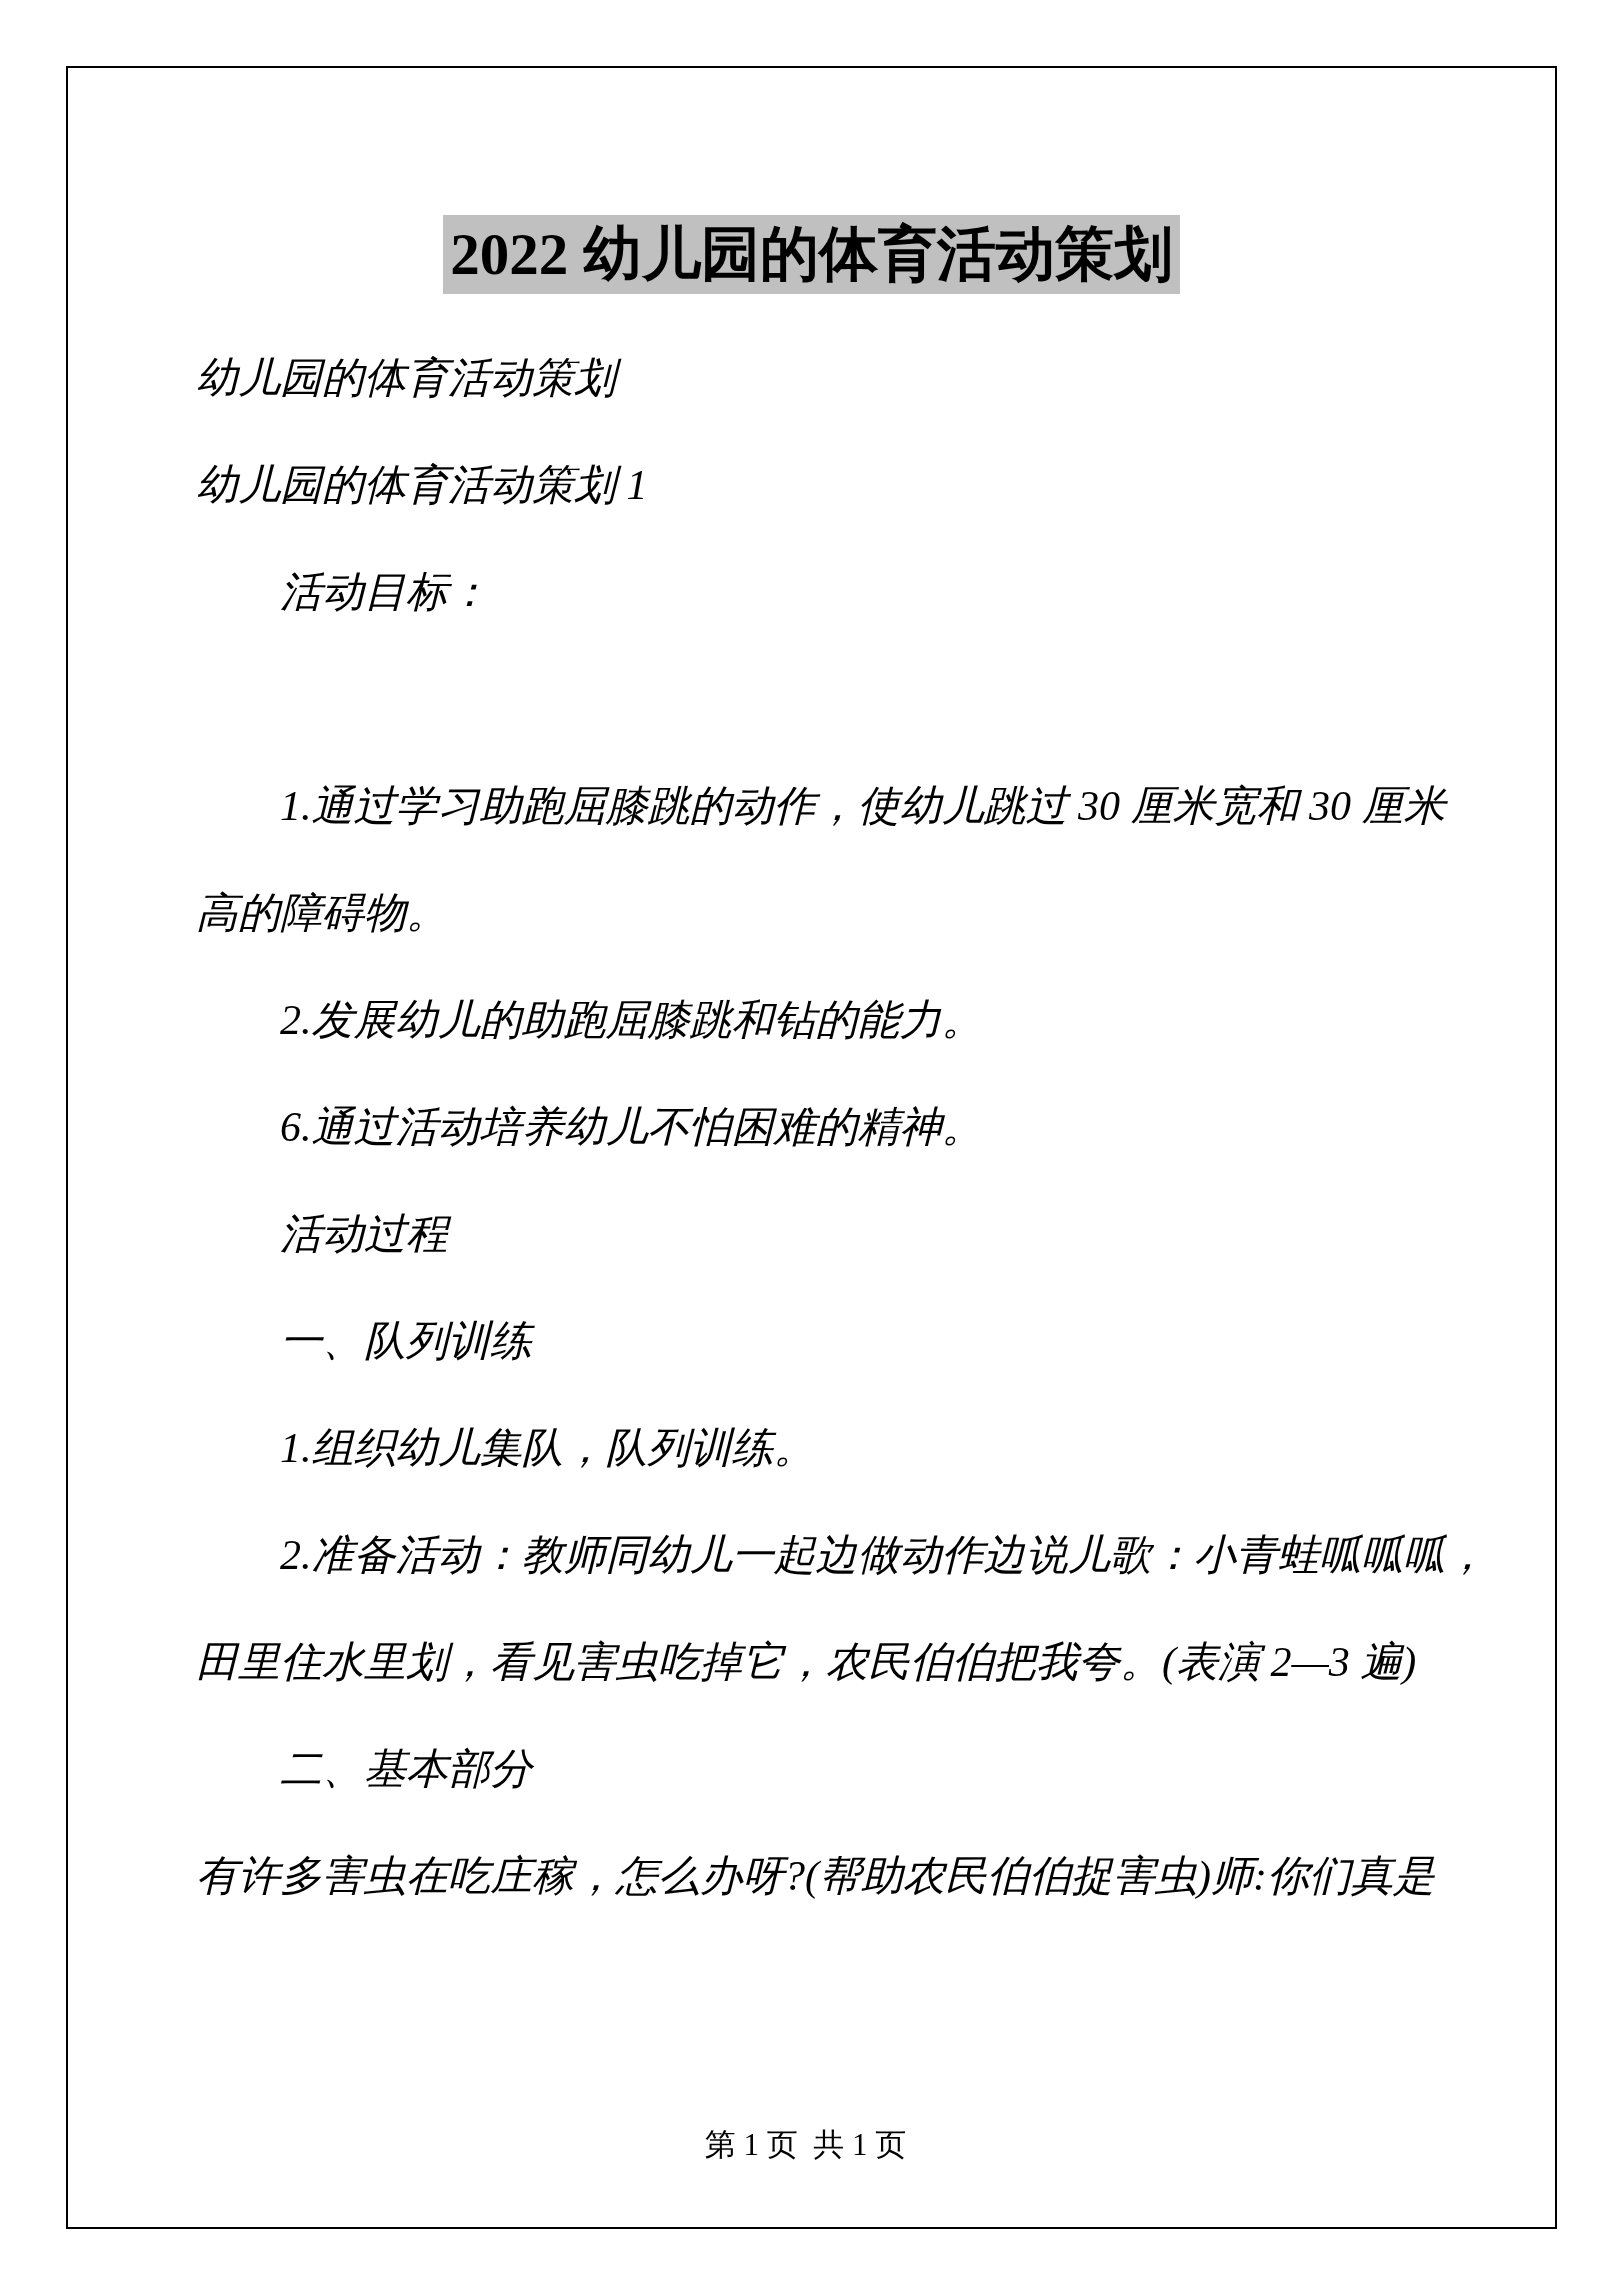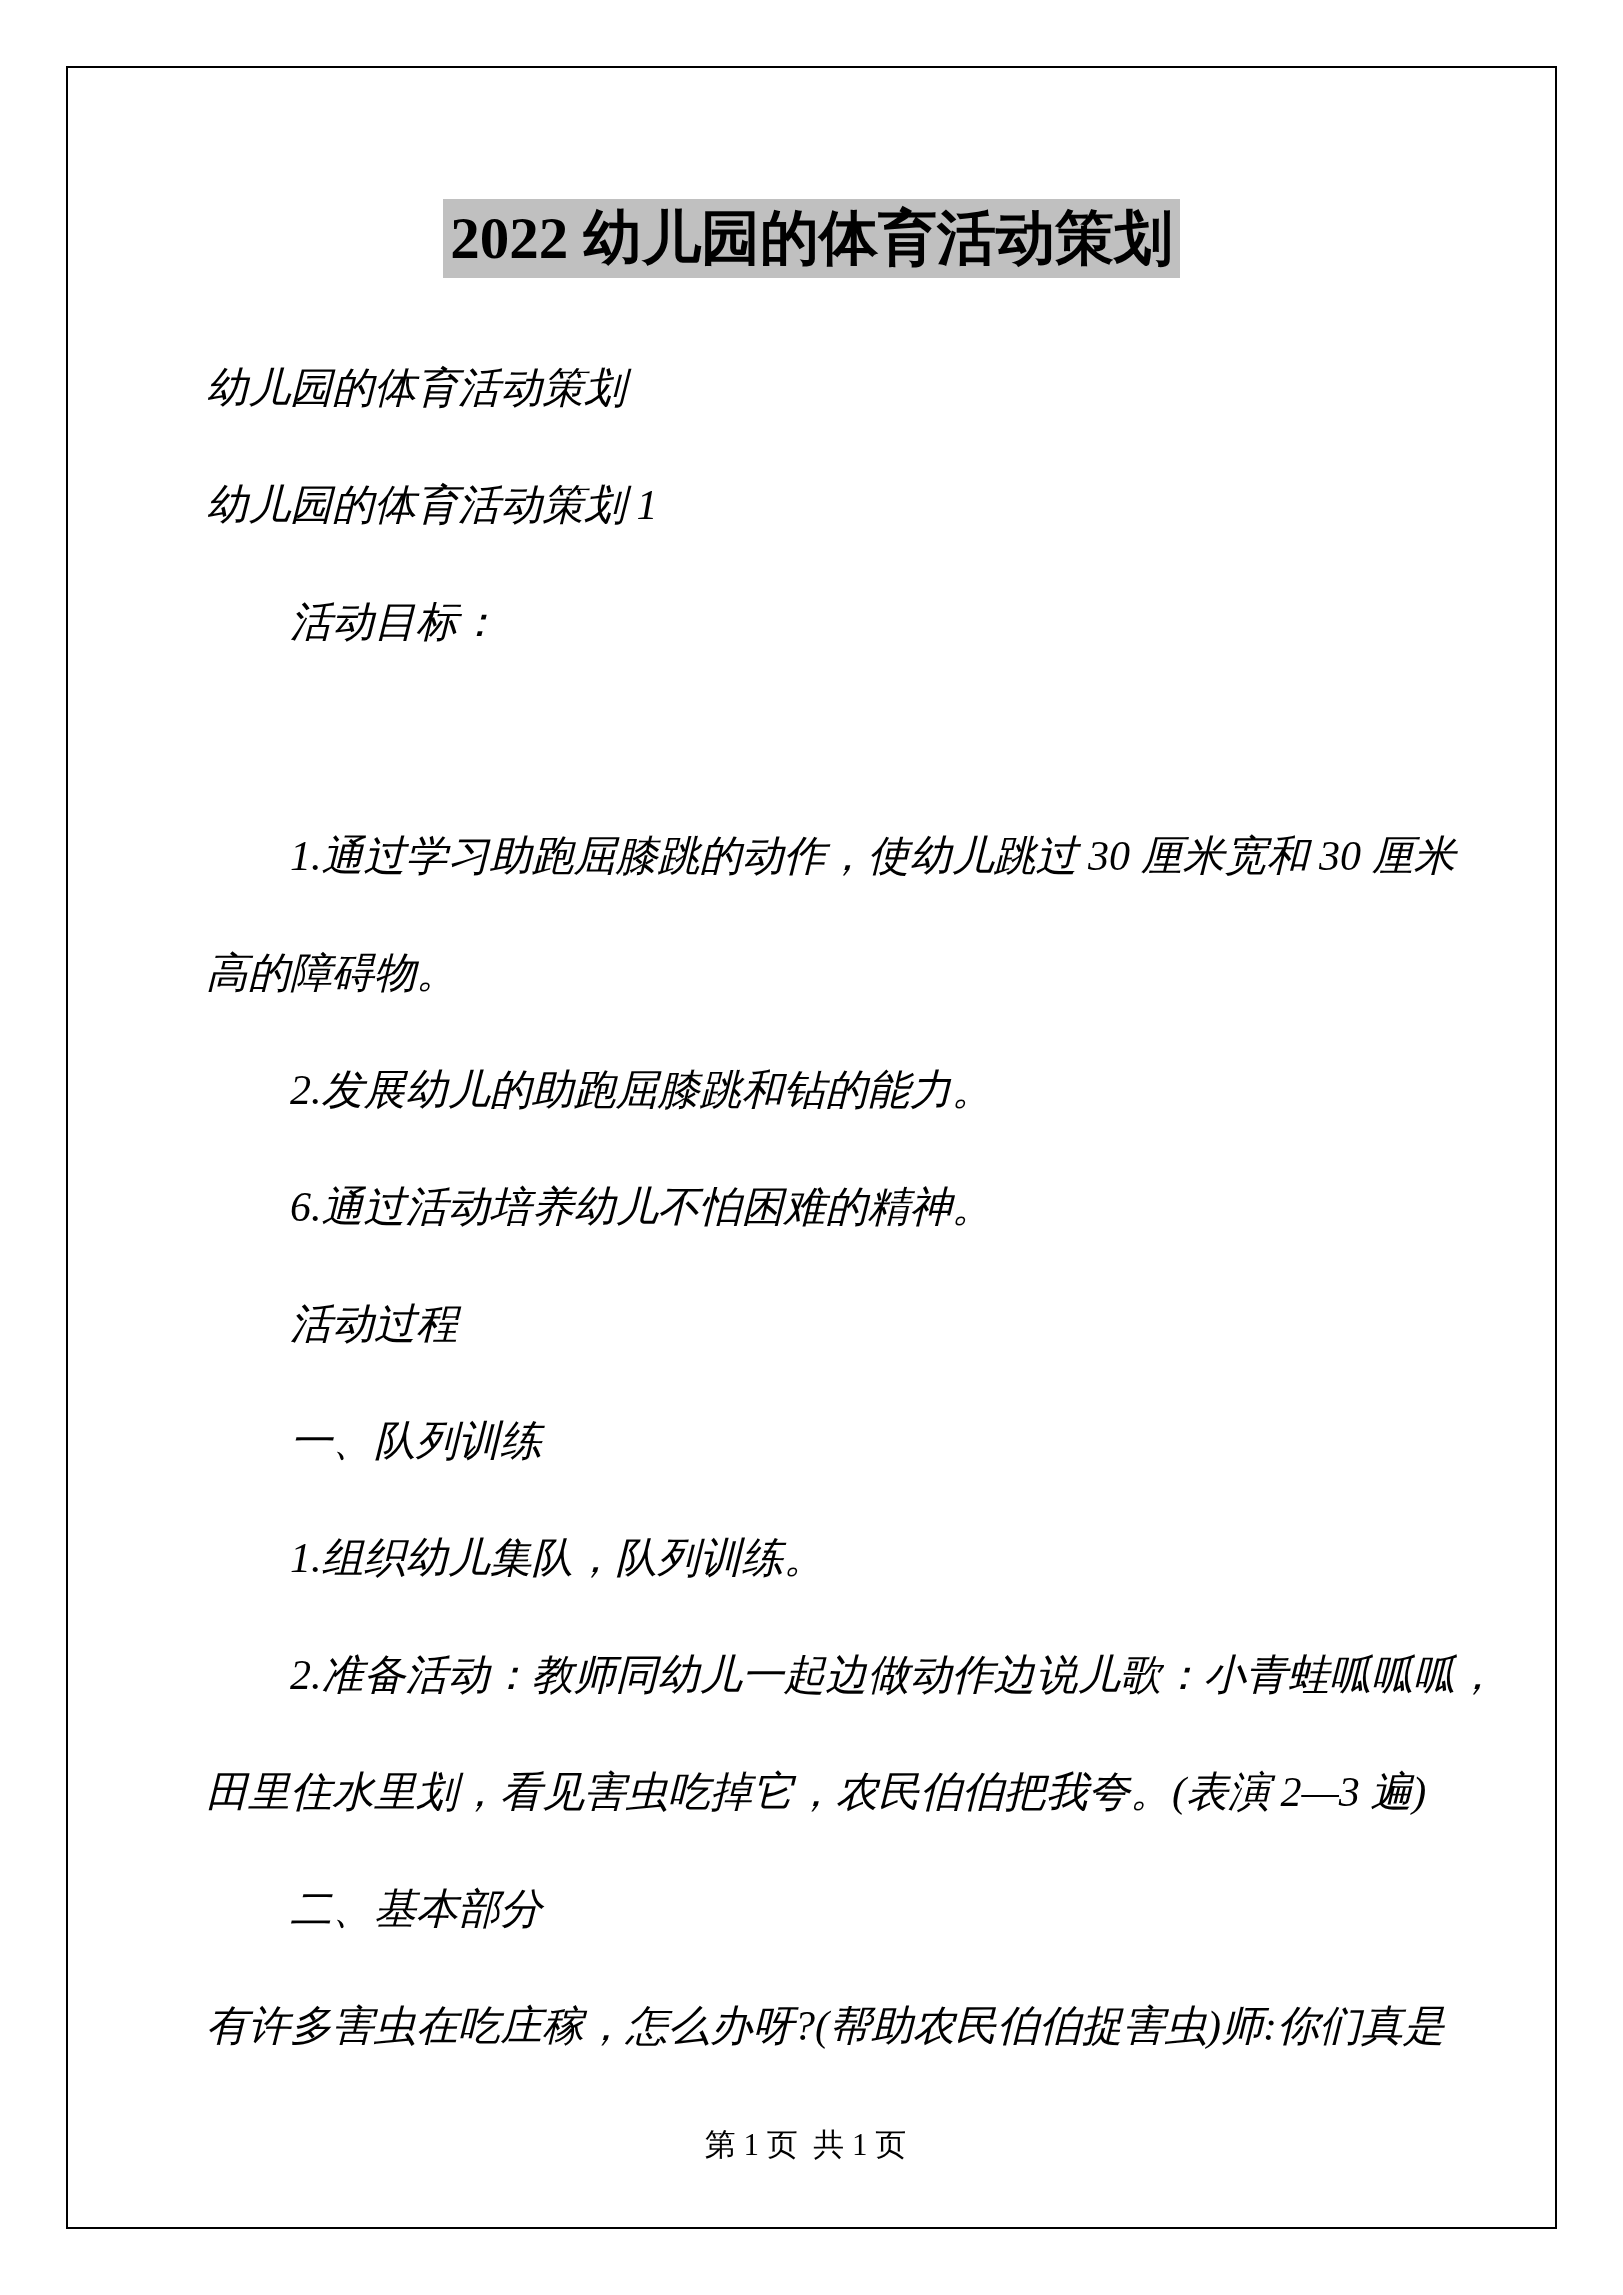--- a/index.html
+++ b/index.html
@@ -41,21 +41,21 @@
     padding: 0 6.7px;
     white-space: nowrap;
   }
   .doc-body {
     position: absolute;
     left: 196px;
     top: 325px;
     width: 1234px;
   }
   .line {
-    margin: 10px;
+    margin: 0;
     padding: 0;
     height: 107px;
     line-height: 107px;
     font-size: 42px;
     font-style: italic; 
     white-space: nowrap;
     text-align: left;
   }
   .line.indent {
     text-indent: 84px;
@@ -78,21 +78,21 @@
   }
 </style>
 </head>
 <body>
 
 <div class="page">
 
   <div class="frame"></div>
 
   <div class="title-row">
-    <span class="title" style="background: rgb(192, 192, 192);">2022 幼儿园的体育活动策划</span>
+    <span class="title" style="background: rgb(192, 192, 192); margin-top: 16px;">2022 幼儿园的体育活动策划</span>
   </div>
 
   <div class="doc-body">
 
   <p class="line">幼儿园的体育活动策划</p>
       <p class="line">幼儿园的体育活动策划 1</p>
       <p class="line indent">活动目标：</p>
       <p class="line">&nbsp;</p>
       <p class="line indent justify">1.通过学习助跑屈膝跳的动作，使幼儿跳过 30 厘米宽和 30 厘米</p>
       <p class="line">高的障碍物。</p>

